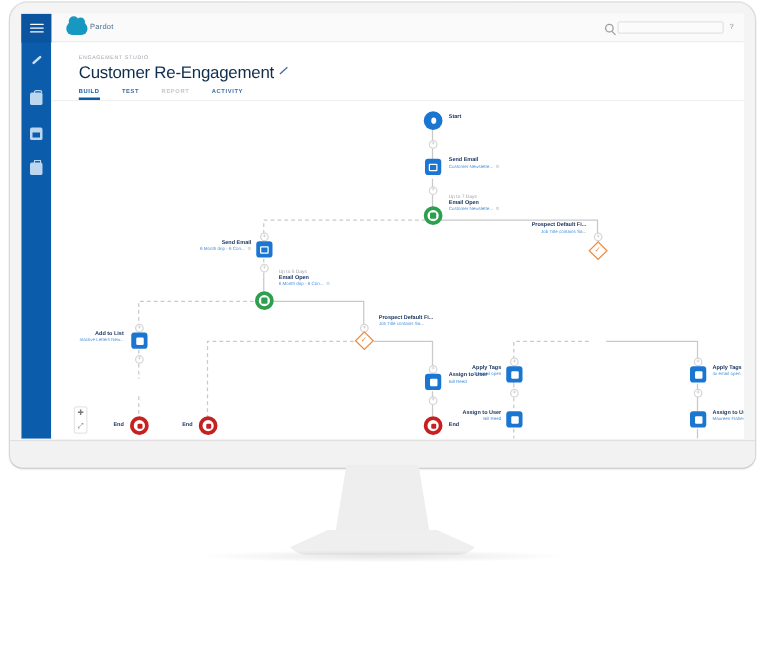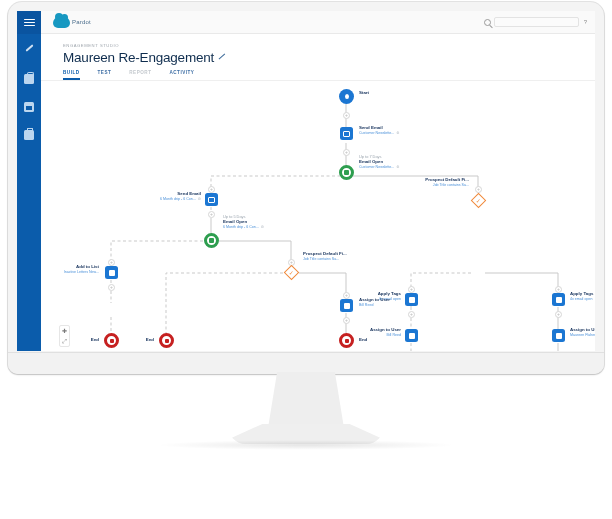--- a/index.html
+++ b/index.html
@@ -181,21 +181,21 @@
         <div class="rail-item">
           <span class="rail-ico ico-img"></span>
         </div>
         <div class="rail-item">
           <span class="rail-ico ico-case"></span>
         </div>
       </div>
 
       <div id="page-head">
         <div class="eyebrow">ENGAGEMENT STUDIO</div>
-        <div class="page-title"><span>Maureen Re-Engagement</span><span class="title-pencil"></span></div>
+        <div class="page-title"><span>Customer Re-Engagement</span><span class="title-pencil"></span></div>
         <div id="tabs">
           <div class="tab active">BUILD</div>
           <div class="tab">TEST</div>
           <div class="tab muted">REPORT</div>
           <div class="tab">ACTIVITY</div>
         </div>
       </div>
 
       <div id="canvas">
 

